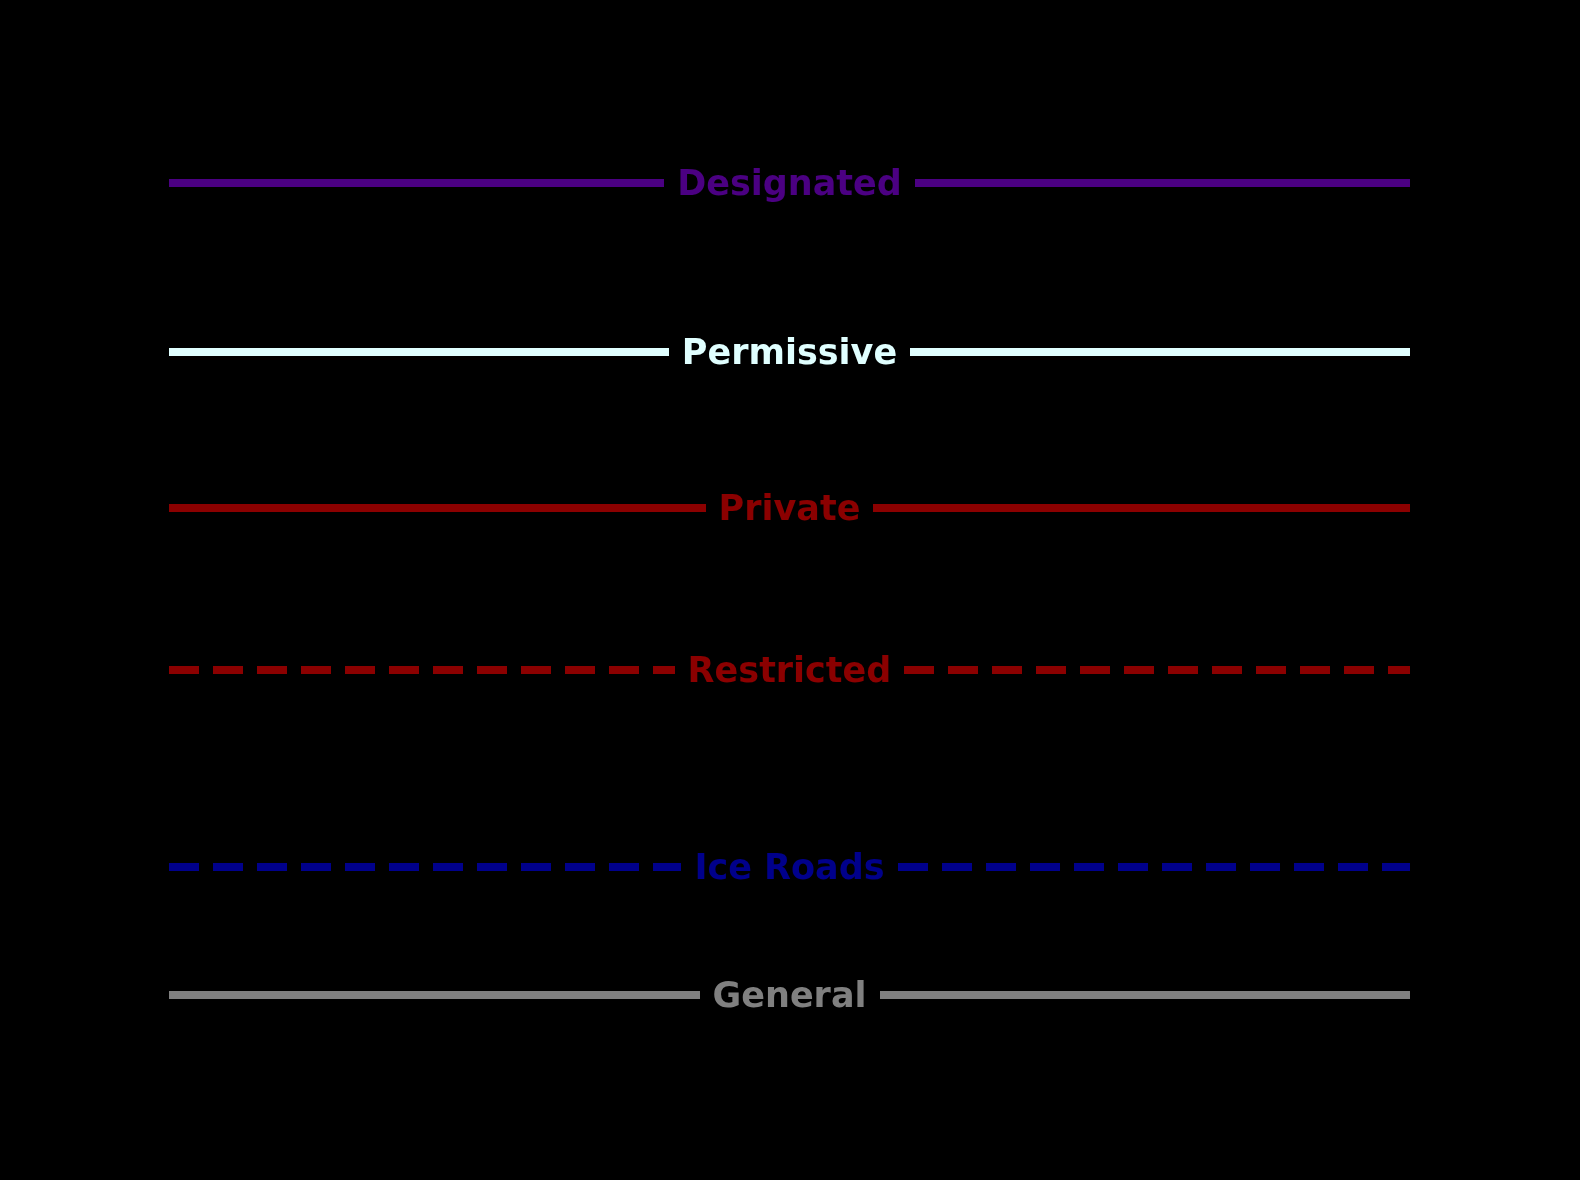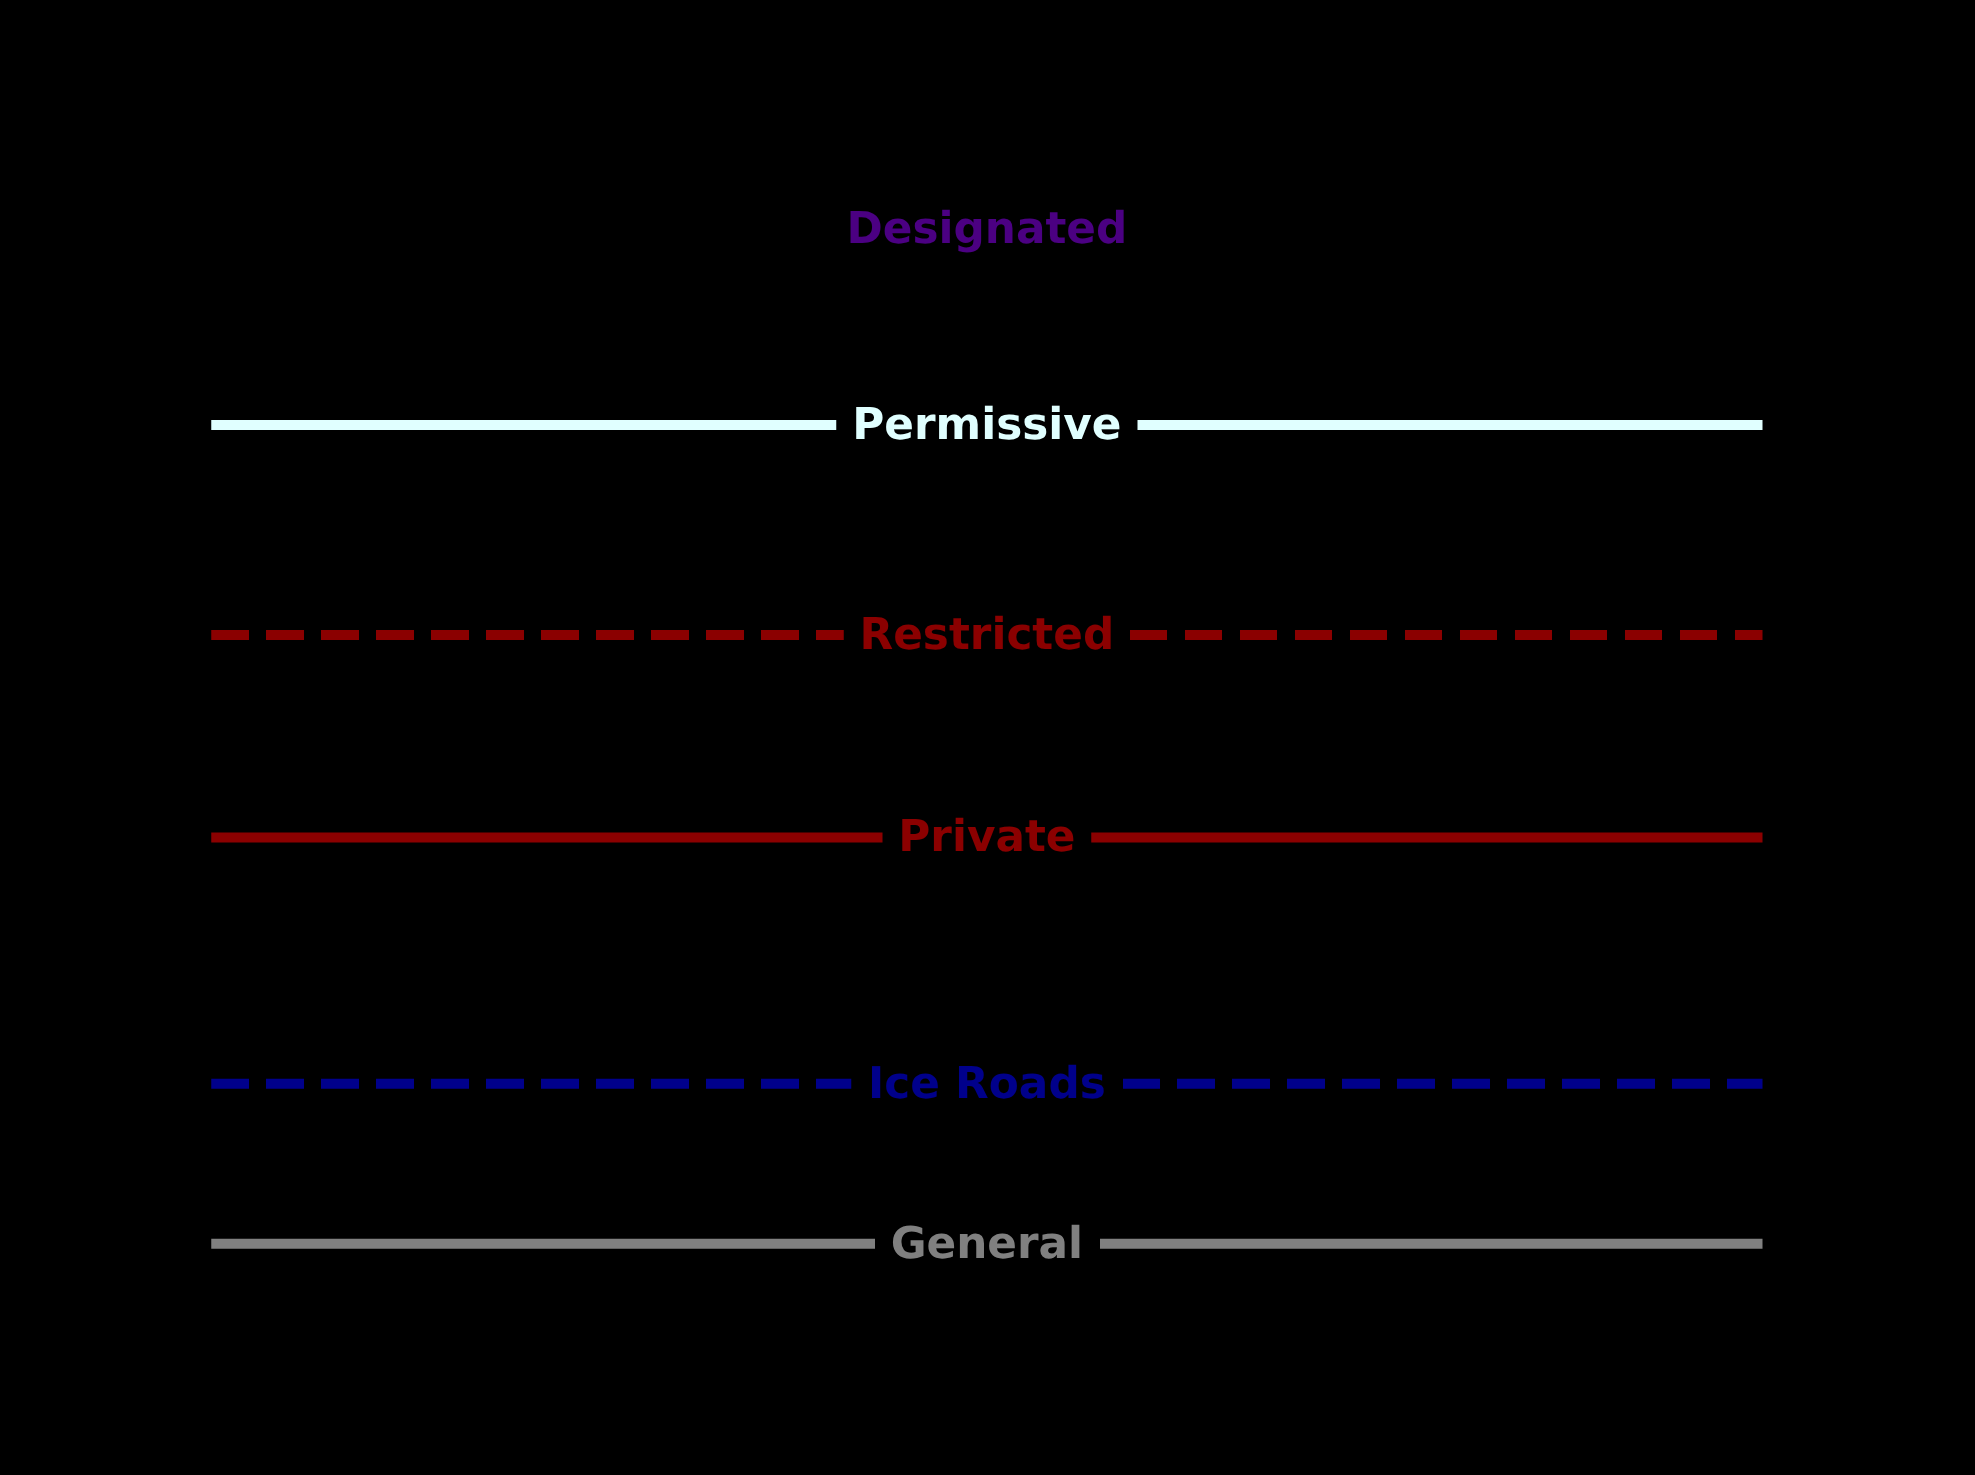--- a/index.html
+++ b/index.html
@@ -19,22 +19,22 @@
     inset: 0;
   }
   .legend-row {
     position: absolute;
     left: 169px;
     width: 1241px;
     height: 48px;
     display: flex;
     align-items: center;
   }
-  .legend-row:nth-of-type(1) { top: 159px; flex-direction: column; }
-  .legend-row:nth-of-type(2) { top: 316px; }
+  .legend-row:nth-of-type(1) { top: 159px; }
+  .legend-row:nth-of-type(2) { top: 328px; }
   .legend-row:nth-of-type(3) { top: 484px; }
   .legend-row:nth-of-type(4) { top: 646px; }
   .legend-row:nth-of-type(5) { top: 843px; }
   .legend-row:nth-of-type(6) { top: 971px; text-align: right; }
   .line {
     flex: 1 1 0;
     height: 8px;
     background: var(--c, #ffffff);
   }
   .legend-row.dashed .line {
@@ -66,29 +66,29 @@
     <span class="label">Designated</span>
     <div class="line"></div>
   </div>
 
   <div class="legend-row solid" style="--c: #E0FFFF;">
     <div class="line"></div>
     <span class="label">Permissive</span>
     <div class="line"></div>
   </div>
 
+  <div class="legend-row solid" style="--c: #8B0000;">
+    <div class="line"></div>
+    <span class="label">Private</span>
+    <div class="line"></div>
+  </div>
+
   <div class="legend-row dashed" style="--c: #8B0000;">
     <div class="line"></div>
     <span class="label">Restricted</span>
-    <div class="line"></div>
-  </div>
-
-  <div class="legend-row solid" style="--c: #8B0000;">
-    <div class="line"></div>
-    <span class="label">Private</span>
     <div class="line"></div>
   </div>
 
   <div class="legend-row dashed" style="--c: #00008B;">
     <div class="line"></div>
     <span class="label">Ice Roads</span>
     <div class="line"></div>
   </div>
 
   <div class="legend-row solid" style="--c: #808080;">

